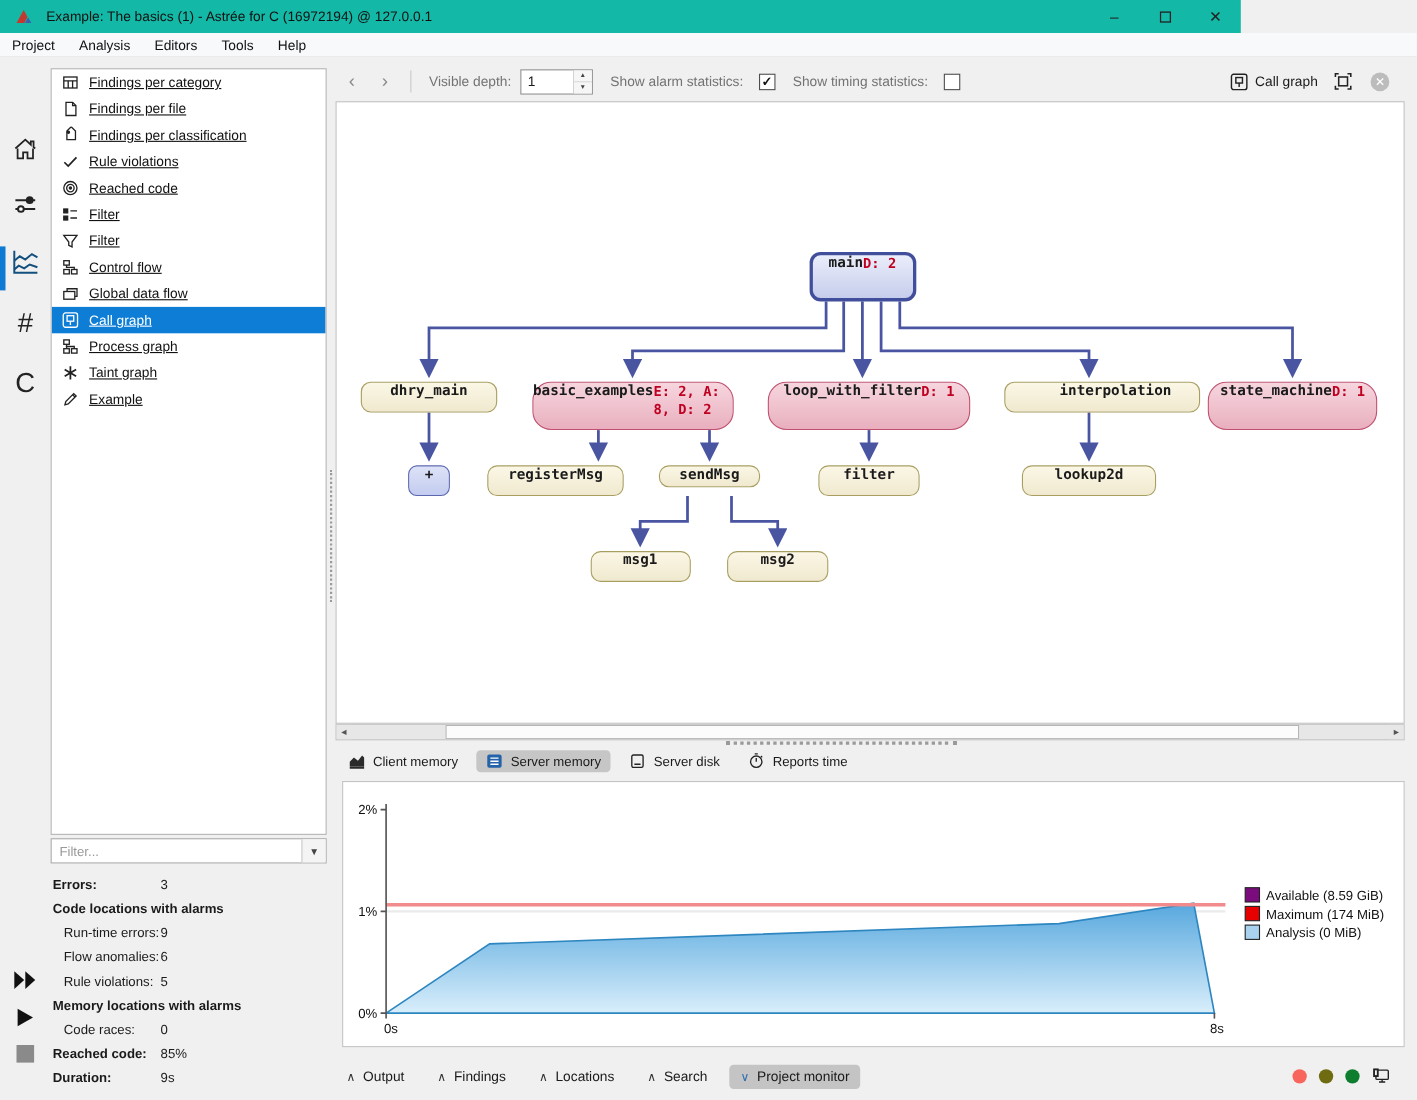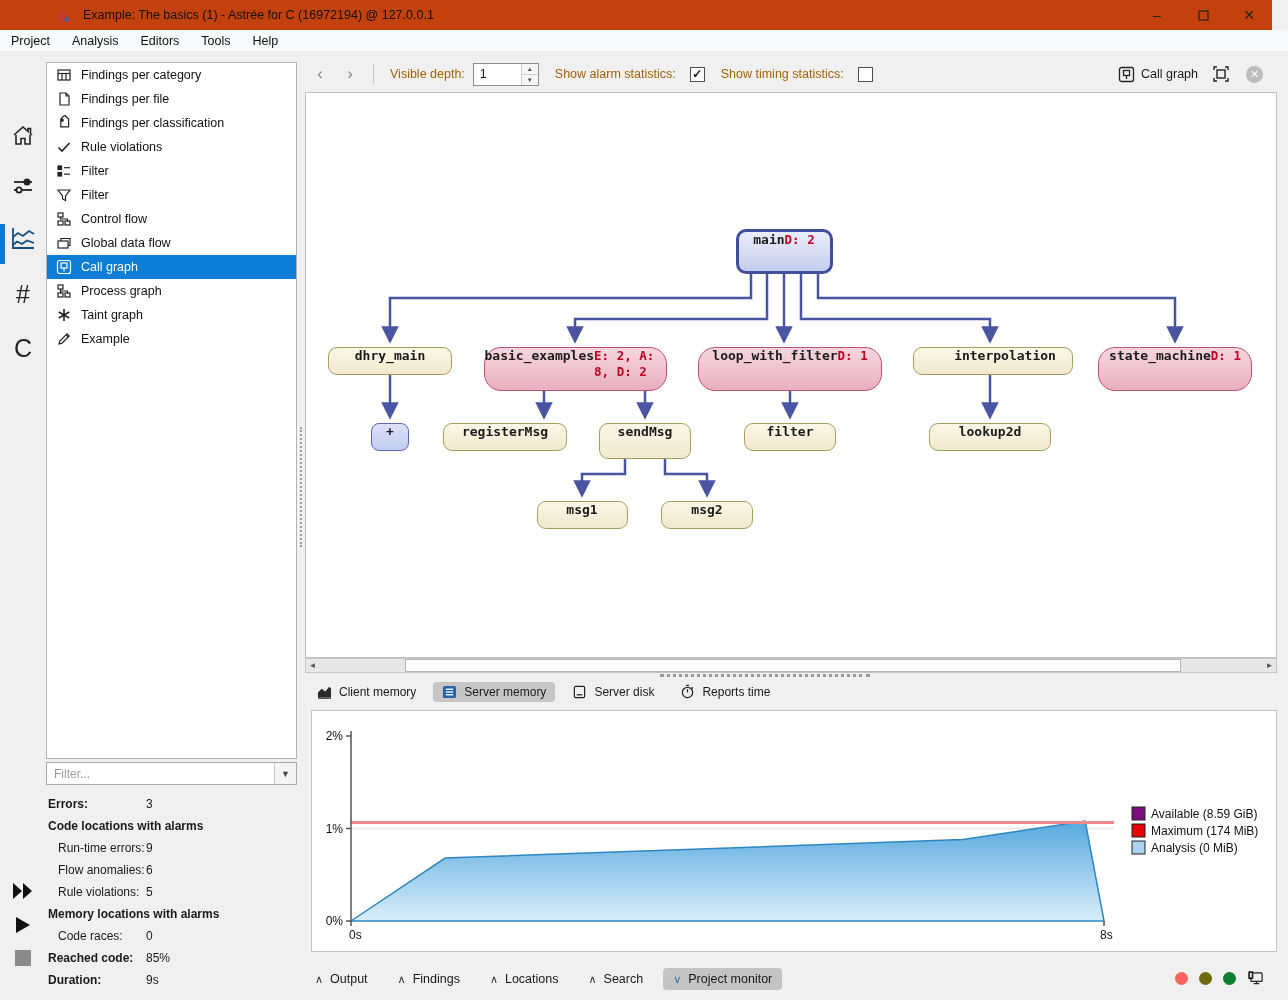--- a/index.html
+++ b/index.html
@@ -1,39 +1,39 @@
 <!DOCTYPE html>
 <html><head>
 <meta charset="utf-8">
 <style>
   * { margin:0; padding:0; box-sizing:border-box; }
   html,body { width:1288px; height:1000px; overflow:hidden; background:#f0f0f0;
               font-family:"Liberation Sans", sans-serif; font-size:12px; color:#1a1a1a; }
   
-  .titlebar { position:absolute; left:0; top:0; width:1272px; height:30px; background:#c2410c;
-              display:flex; align-items:center;padding-left:41px; }
+  .titlebar { position:absolute; left:0; top:0; width:1128px; height:30px; background:#14b8a6;
+              display:flex; align-items:center; }
   .titlebar .logo { margin-left:14px; width:18px; height:16px; }
   .titlebar .title { margin-left:10px; font-size:12.5px; color:#111; }
   .wincontrols { position:absolute; right:0; top:0; height:30px; display:flex; }
   .winbtn { width:46px; height:30px; display:flex; align-items:center; justify-content:center;
             font-size:14px; color:#222; }
   
   .menubar { position:absolute; left:0; top:30px; width:1288px; height:22px; background:#f7f9fa;
              display:flex; align-items:center; border-bottom:1px solid #e9e9e9;text-align:right; }
   .menuitem { padding:0 11px; font-size:12.5px; color:#111; height:22px; display:flex; align-items:center; }
   
   .toolstrip { position:absolute; left:0; top:52px; width:46px; height:948px; background:#f0f0f0; }
   .tool { position:absolute; left:0; width:46px; height:38px; display:flex; align-items:center; justify-content:center; color:#222; }
   .tool.sel { color:#0d5f96; }
   .accentbar { position:absolute; left:0; top:172px; width:5px; height:40px; background:#0f7ad4; }
   .glyphtool { font-size:25px; color:#222; font-weight:400; }
   
   .sidepanel { position:absolute; left:46px; top:62px; width:251px; height:697px; background:#fff;
                border:1px solid #b4b4b4; overflow:hidden; }
-  .siderow { height:24px; display:flex; align-items:center; padding-left:8px; color:#111; }
+  .siderow { height:24px; display:flex; align-items:center; padding-left:8px; color:#111;text-decoration:underline; }
   .siderow .ic { width:17px; height:17px; margin-right:9px; display:flex; align-items:center; justify-content:center; color:#222; }
   .siderow.sel { background:#0d7dd6; color:#fff; }
   .siderow.sel .ic { color:#fff; }
   .siderow .lbl { font-size:12.5px; }
   .vgrip { position:absolute; left:300px; top:427px; height:120px; width:3px; border-left:2px dotted #9a9a9a; }
   
   .filtercombo { position:absolute; left:46px; top:762px; width:251px; height:23px; background:#fff;
                  border:1px solid #a9a9a9; display:flex; align-items:center; }
   .filtercombo .ph { flex:1; padding-left:7px; color:#9a9a9a; }
   .filtercombo .dd { width:22px; height:100%; border-left:1px solid #c9c9c9; background:#f4f4f4;
@@ -45,21 +45,21 @@
   .statrow.bold .sl { font-weight:bold; }
   .statrow.ind .sl { padding-left:12px; width:100px; }
   .statrow .sv { padding-left:0px; }
   .statrow.hdr .sl { width:auto; font-weight:bold; }
   
   .runic { position:absolute; left:0; width:46px; display:flex; align-items:center; justify-content:center; }
   
   .gtoolbar { position:absolute; left:305px; top:58px; width:972px; height:32px; display:flex; align-items:center; }
   .navarrow { font-size:17px; color:#8a8a8a; width:30px; text-align:center; }
   .tbsep { width:1px; height:20px; background:#c9c9c9; margin:0 8px; }
-  .tblabel { font-size:12.5px; color:#a16207; margin:0 8px; }
+  .tblabel { font-size:12.5px; color:#737373; margin:0 8px; }
   .spinbox { width:66px; height:23px; background:#fff; border:1px solid #8f8f8f; display:flex; }
   .spinval { flex:1; padding:3px 0 0 6px; font-size:12.5px; }
   .spinbtns { width:17px; display:flex; flex-direction:column; border-left:1px solid #cfcfcf; }
   .spinbtns div { flex:1; display:flex; align-items:center; justify-content:center; font-size:6px; color:#444; background:#f6f6f6; }
   .spinbtns div:first-child { border-bottom:1px solid #cfcfcf; }
   .cbox { width:15px; height:15px; background:#fff; border:1px solid #4d4d4d; display:flex; align-items:center;
           justify-content:center; font-size:12px; font-weight:bold; color:#111; margin:0 6px; }
   .gtb-right { margin-left:auto; display:flex; align-items:center; }
   .viewlabel { font-size:12.5px; margin:0 14px 0 6px; }
   .closecircle { width:17px; height:17px; border-radius:50%; background:#bcbcbc; color:#fff; display:flex;
@@ -206,20 +206,30 @@
       </span>
       <span class="lbl">Findings per classification</span>
     </div>
     <div class="siderow">
       <span class="ic">
         <svg width="16" height="16" viewBox="0 0 16 16" fill="none" stroke="currentColor" stroke-width="1.2">
           <path d="M2.5 8.5 L6 12 L13.5 4" stroke-width="1.6"></path>
         </svg>
       </span>
       <span class="lbl">Rule violations</span>
+    </div>
+    <div class="siderow">
+      <span class="ic">
+        <svg width="16" height="16" viewBox="0 0 16 16" fill="none" stroke="currentColor" stroke-width="1.2">
+          <circle cx="8" cy="8" r="6"></circle>
+          <circle cx="8" cy="8" r="3.4"></circle>
+          <circle cx="8" cy="8" r="1" fill="currentColor"></circle>
+        </svg>
+      </span>
+      <span class="lbl">Reached code</span>
     </div>
     <div class="siderow">
       <span class="ic">
         <svg width="16" height="16" viewBox="0 0 16 16" fill="none" stroke="currentColor" stroke-width="1.2">
           <rect x="2" y="3" width="3.5" height="3.5" fill="currentColor"></rect>
           <line x1="8" y1="4.7" x2="14" y2="4.7"></line>
           <rect x="2" y="9.5" width="3.5" height="3.5" fill="currentColor"></rect>
           <line x1="8" y1="11.2" x2="14" y2="11.2"></line>
         </svg>
       </span>
@@ -401,34 +411,34 @@
       <div>dhry_main</div>
     </div>
     <div class="gnode kalarm" style="left: 177.5px; top: 254px; width: 183px; height: 44px;">
       <div>basic_examples</div>
       <div class="nstats">E: 2, A: 8, D: 2</div>
     </div>
     <div class="gnode kalarm" style="left: 392px; top: 254px; width: 184px; height: 44px;">
       <div>loop_with_filter</div>
       <div class="nstats">D: 1</div>
     </div>
-    <div class="gnode kplain" style="left: 607px; top: 254px; width: 160px; height: 28px; padding-left: 24px;">
+    <div class="gnode kplain" style="left: 607px; top: 254px; width: 178px; height: 28px; padding-left: 24px;">
       <div>interpolation</div>
     </div>
     <div class="gnode kalarm" style="left: 792px; top: 254px; width: 154px; height: 44px;">
       <div>state_machine</div>
       <div class="nstats">D: 1</div>
     </div>
     <div class="gnode kplus" style="left: 65px; top: 330px; width: 38px; height: 28px;">
       <div>+</div>
     </div>
     <div class="gnode kplain" style="left: 137px; top: 330px; width: 124px; height: 28px;">
       <div>registerMsg</div>
     </div>
-    <div class="gnode kplain" style="left: 293px; top: 330px; width: 92px; height: 36px;">
+    <div class="gnode kplain" style="left: 293px; top: 330px; width: 92px; height: 20px;">
       <div>sendMsg</div>
     </div>
     <div class="gnode kplain" style="left: 438px; top: 330px; width: 92px; height: 28px;">
       <div>filter</div>
     </div>
     <div class="gnode kplain" style="left: 623px; top: 330px; width: 122px; height: 28px;">
       <div>lookup2d</div>
     </div>
     <div class="gnode kplain" style="left: 230.5px; top: 408px; width: 91px; height: 28px;">
       <div>msg1</div>

